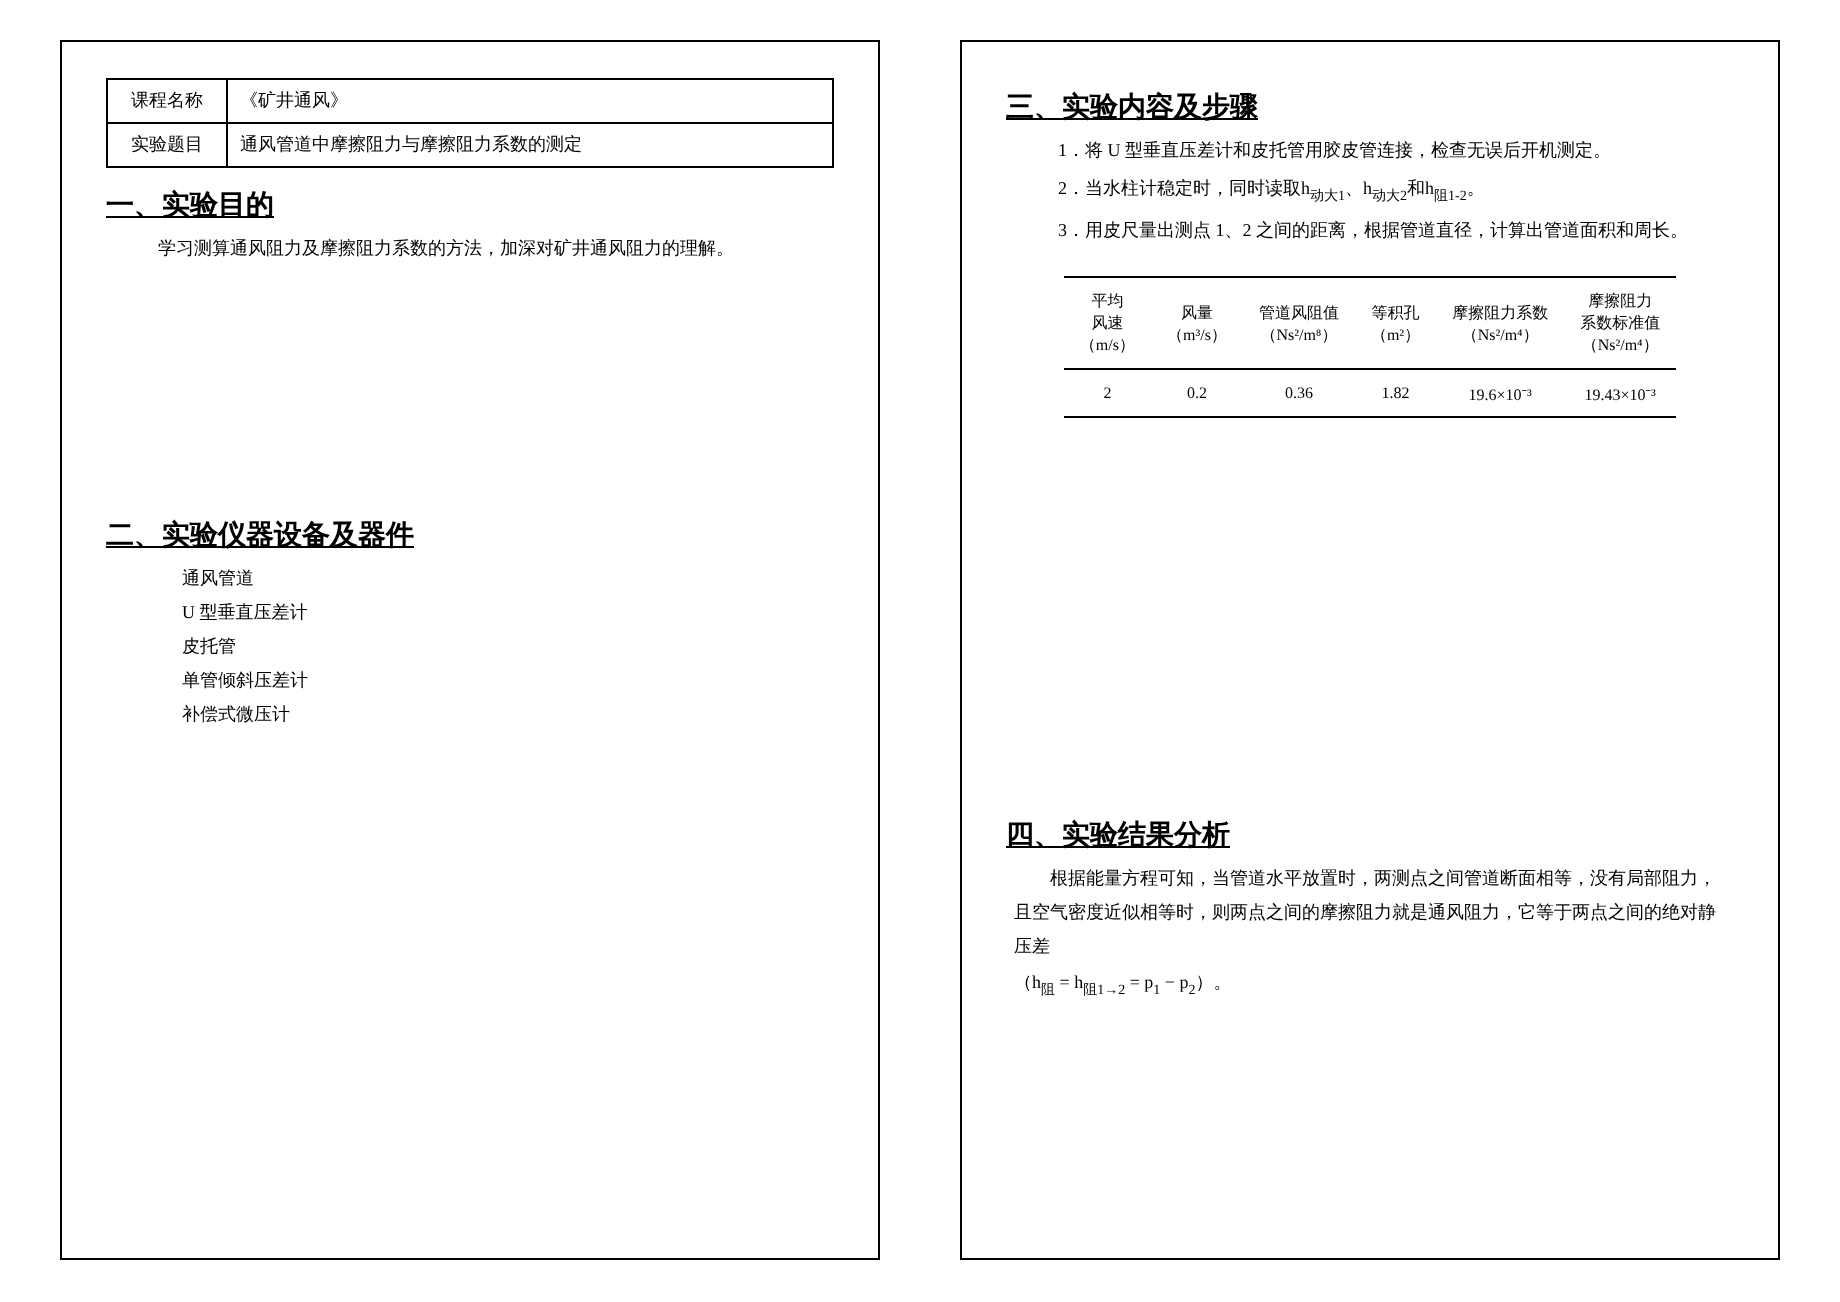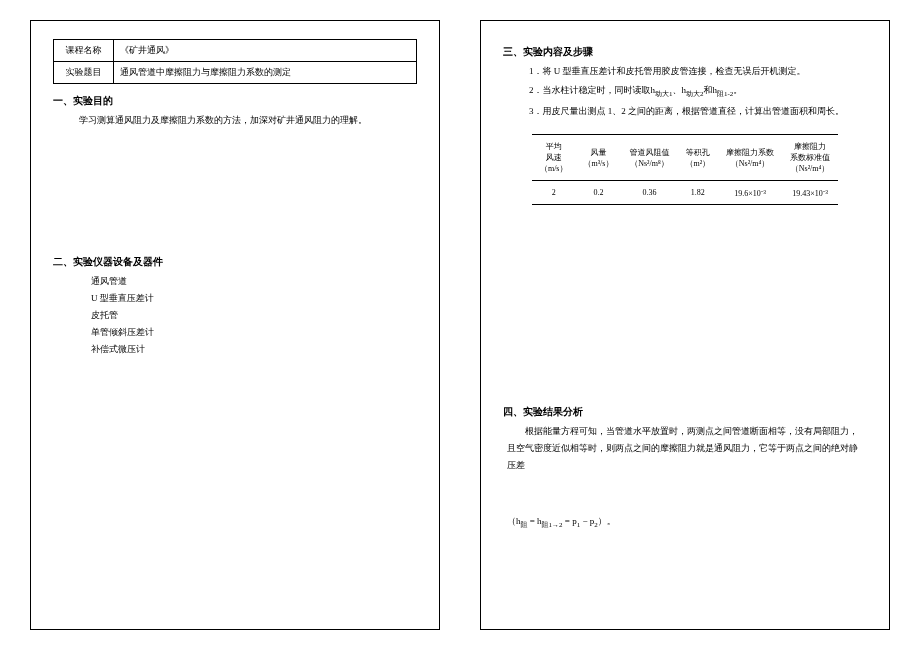--- a/index.html
+++ b/index.html
@@ -2,33 +2,33 @@
 <html><head>
 <meta charset="utf-8">
 <style>
   * { box-sizing: border-box; margin: 0; padding: 0; }
   html, body { width: 920px; height: 651px; background: #fff; font-family: "SimSun", "宋体", serif; font-size: 9px; color: #000; }
   .sheet { display: flex; gap: 40px; padding: 20px 30px; border-radius: 14px; }
   .page { border: 1px solid #000; width: 410px; height: 610px; padding: 18px 22px; position: relative; }
   .meta-table { border-collapse: collapse; width: 100%; margin-bottom: 10px; }
   .meta-table td { border: 1px solid #000; padding: 4px 6px; font-size: 9px; }
   .meta-table td.label { width: 60px; text-align: center; }
-  h4 { font-size: 10px; font-weight: bold; margin: 6px 0 4px 0; }
+  h4 { font-size: 14px; font-weight: bold; margin: 6px 0 4px 0; text-decoration: underline; }
   .indent { padding-left: 26px; font-size: 9px; line-height: 1.9; }
   .indent2 { padding-left: 38px; font-size: 9px; line-height: 1.9; }
   ol.steps { list-style: none; padding-left: 26px; font-size: 9px; line-height: 1.9; }
   ol.steps li { margin-bottom: 2px; }
   .sub { font-size: 7px; vertical-align: sub; }
   .data-table { border-collapse: collapse; margin: 14px auto 0 auto; font-size: 8px; }
   .data-table th, .data-table td { border-top: 1px solid #000; border-bottom: 1px solid #000; padding: 6px 8px; text-align: center; vertical-align: middle; }
   .data-table th { font-weight: normal; }
   .spacer-lg { height: 120px; }
   .sec4 { margin-top: 200px; }
   .para { font-size: 9px; line-height: 1.9; text-indent: 2em; padding: 0 4px; }
-  .formula { font-size: 9px; line-height: 1.9; padding: 0 4px; margin-top: 38px; }
+  .formula { font-size: 9px; line-height: 1.9; padding: 0 4px; }
 </style>
 </head>
 <body>
 
 <div class="sheet">
 
   <div class="page">
     <table class="meta-table">
       <tbody>
           <tr>

